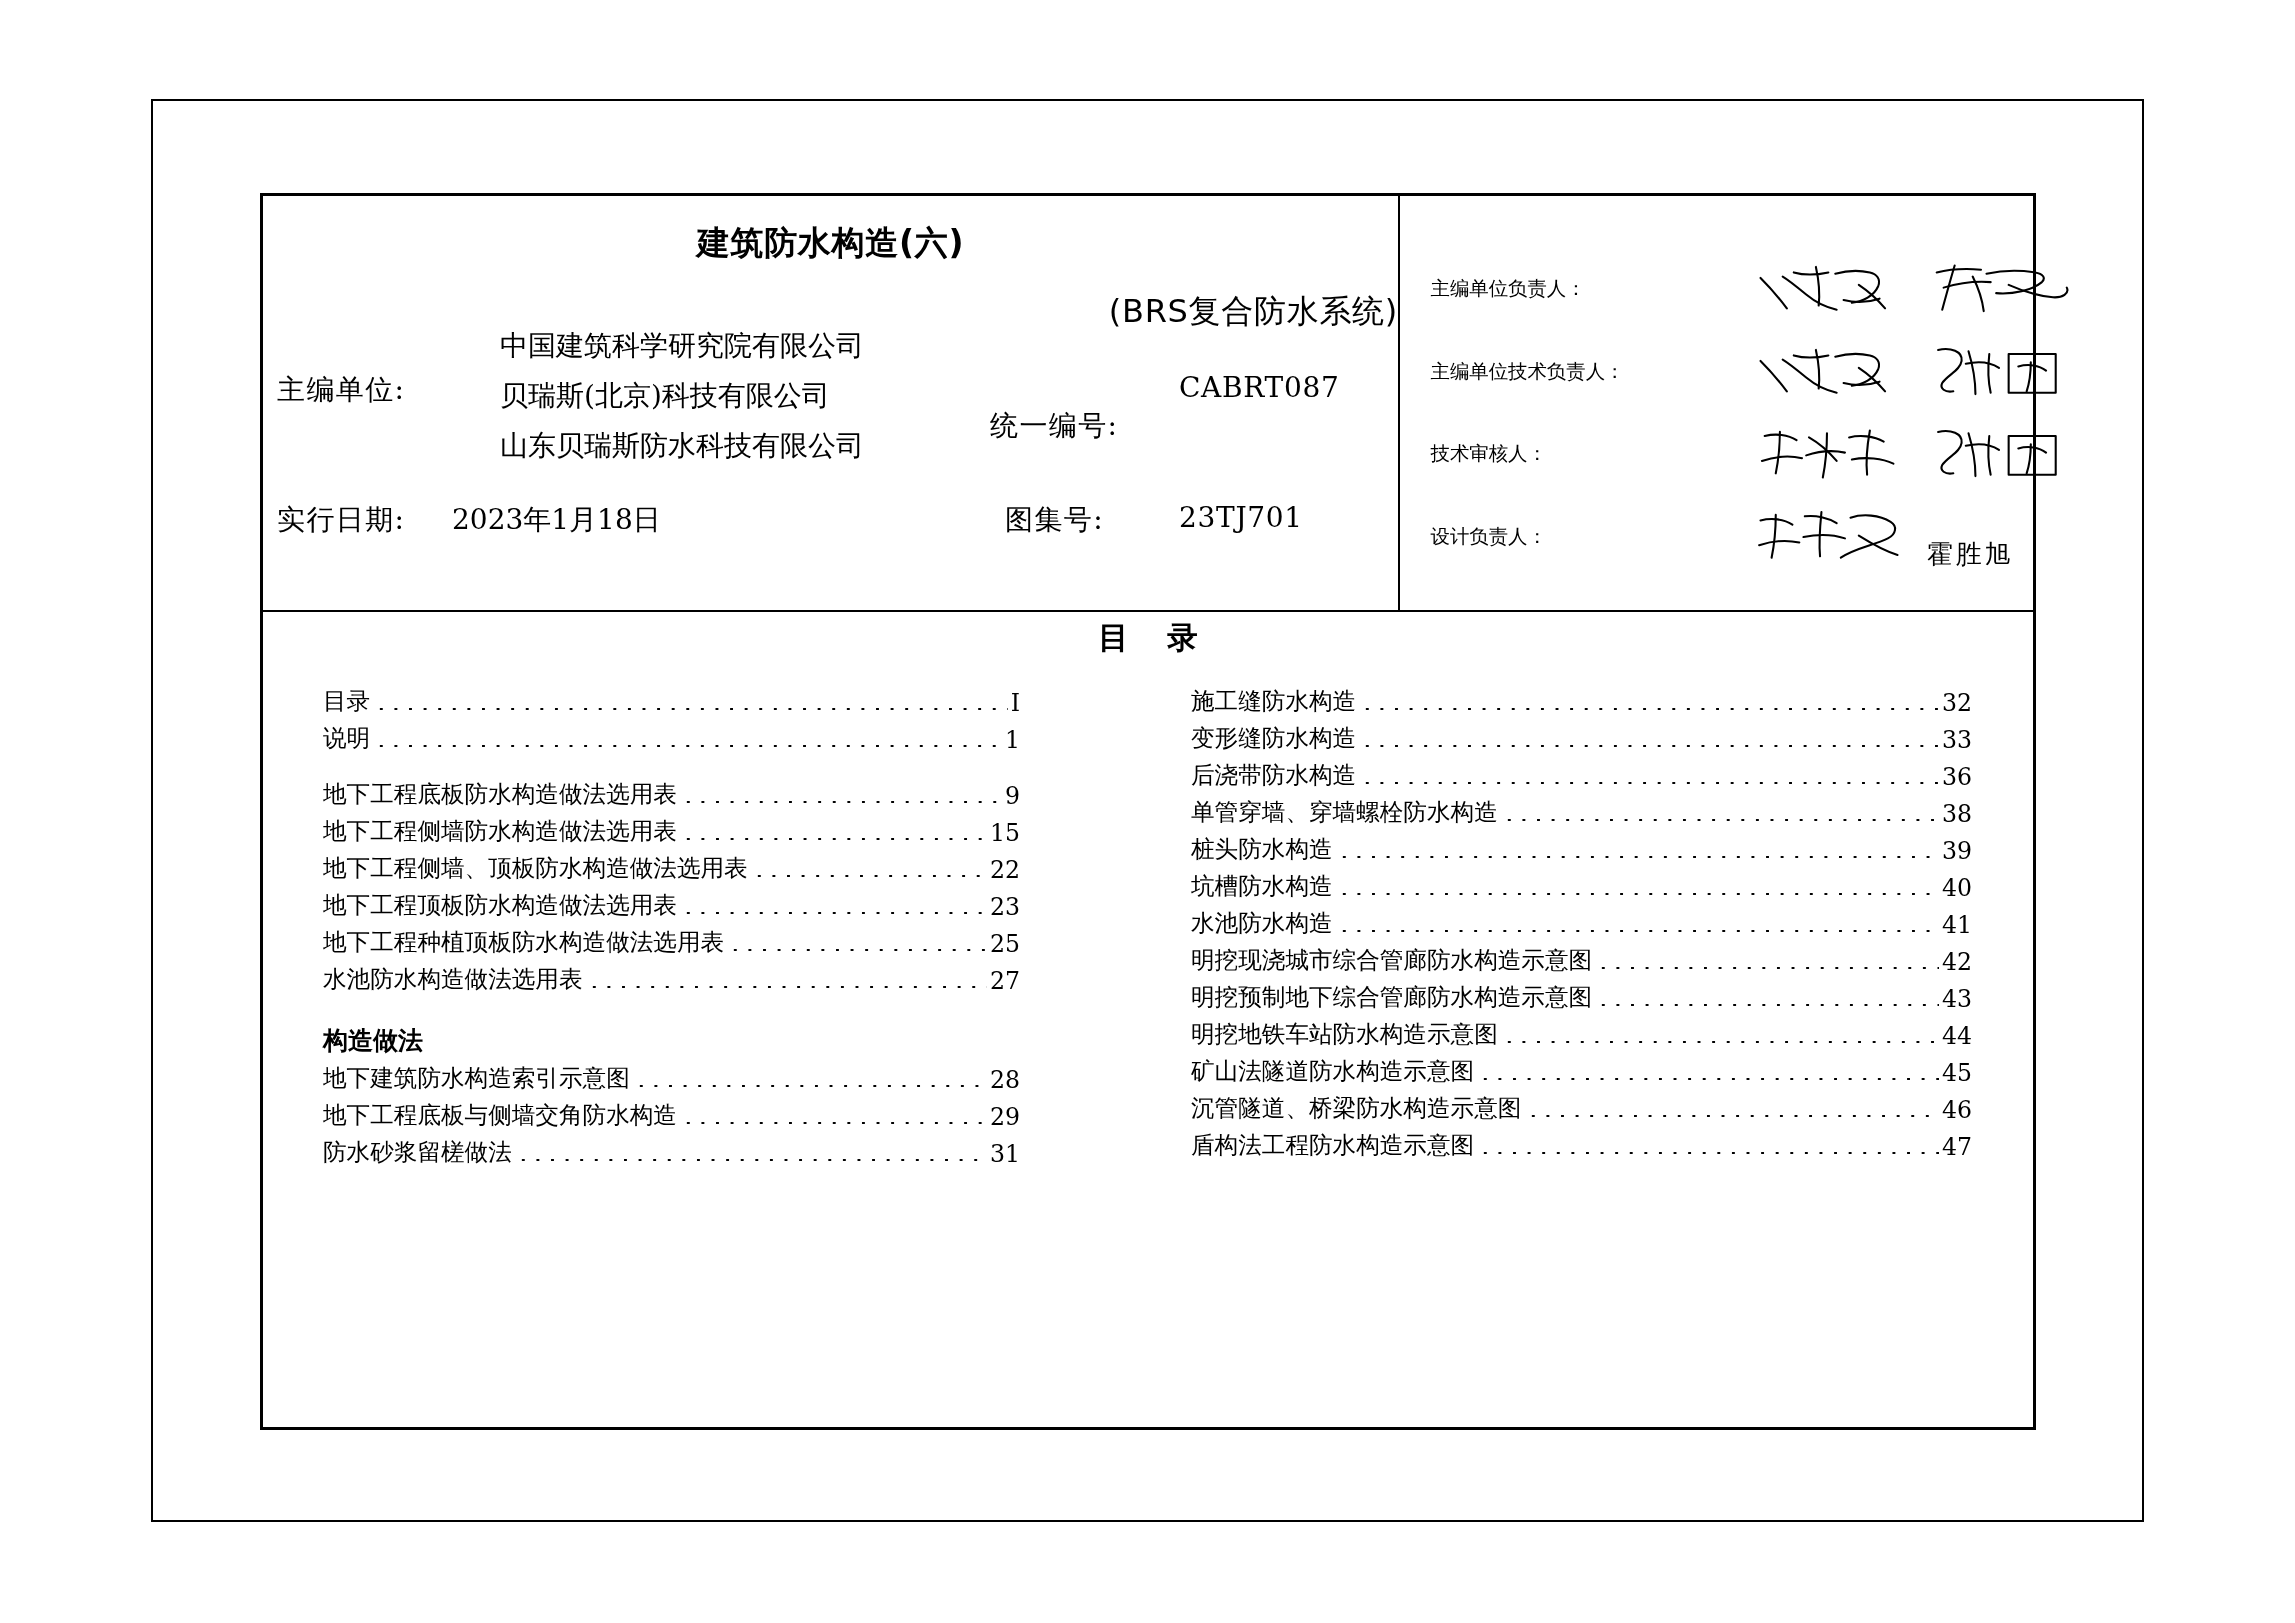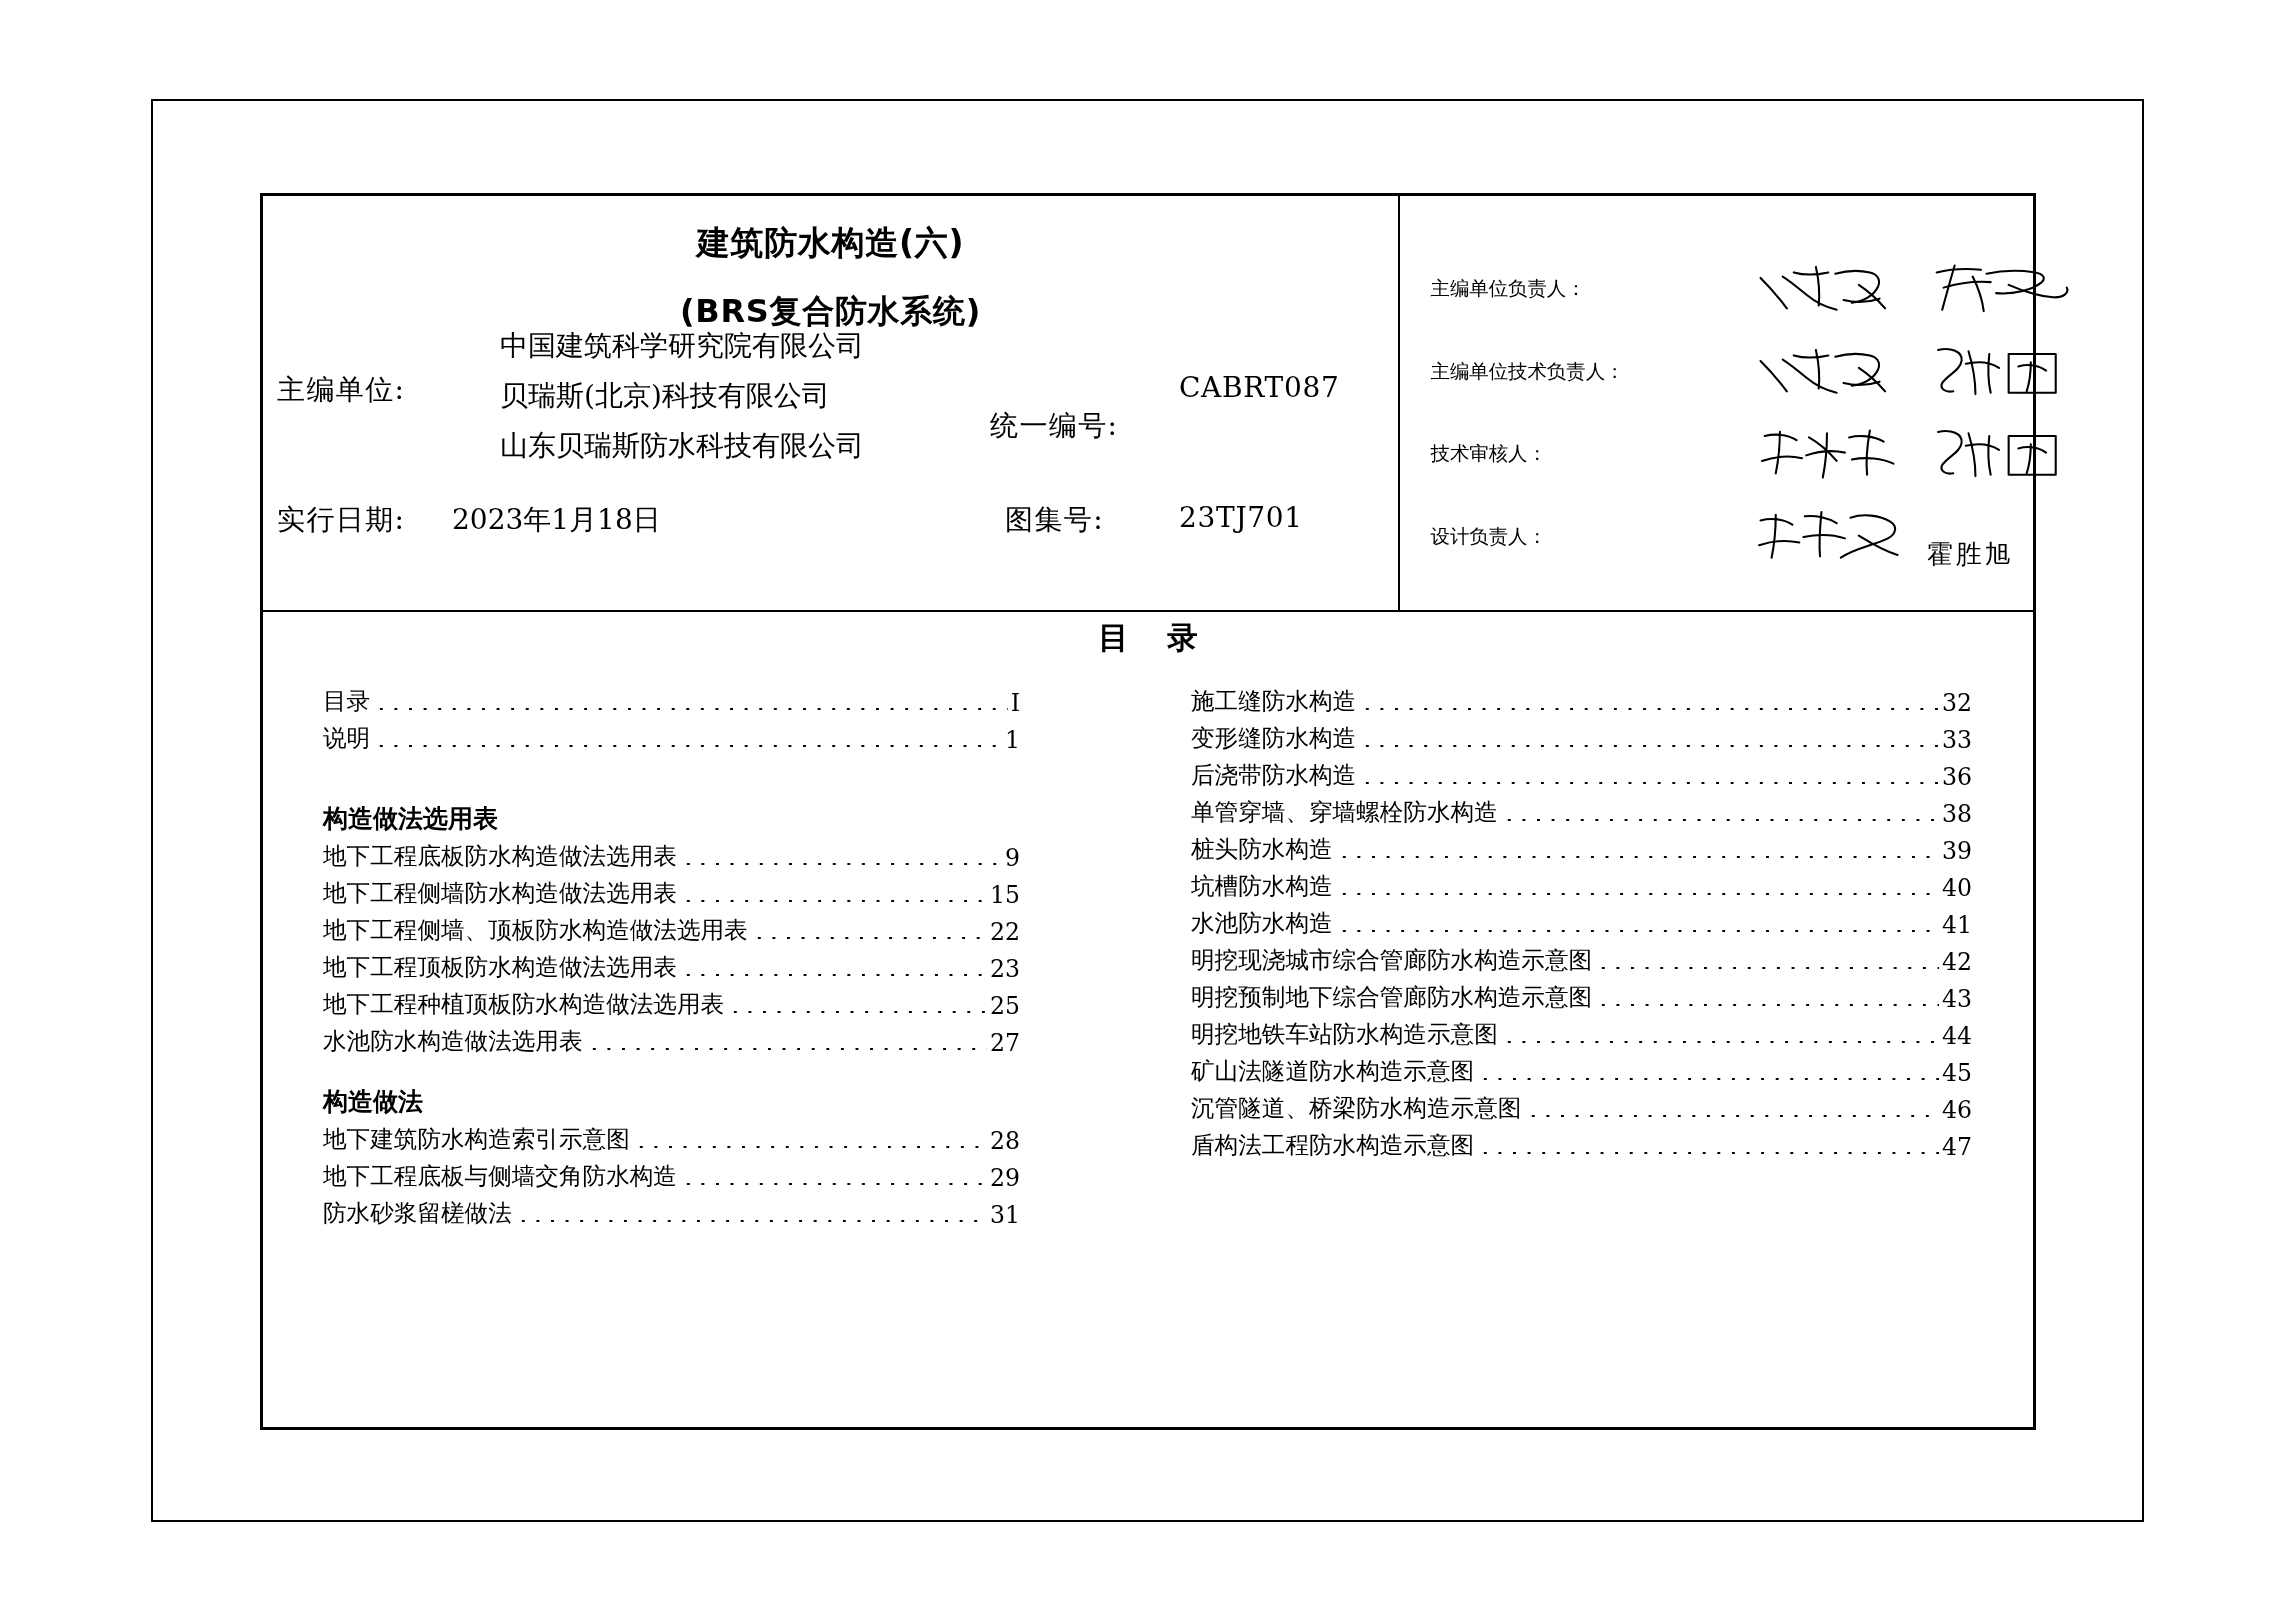--- a/index.html
+++ b/index.html
@@ -42,22 +42,22 @@
   .doc-title{
     position:absolute;left:0;right:0;top:25px;
     text-align:center;
     font-family:"DejaVu Sans","Liberation Sans",sans-serif;
     font-weight:bold;
     font-size:33px;
     letter-spacing:0.7px;
   }
   .doc-subtitle{
     position:absolute;left:0;right:0;top:94px;
-    text-align:center;
-    font-weight:bold;
+    text-align:right;
+    font-weight:normal;
     font-size:32px;
     letter-spacing:0.7px;
   }
 
   .org-label{
     position:absolute;left:14px;top:175px;
     font-family:"DejaVu Serif","Liberation Serif",serif;
     font-size:28px;letter-spacing:1.4px;white-space:nowrap;
   }
   .org-lines{
@@ -318,21 +318,20 @@
           <span class="toc-text">目录</span>
           <span class="toc-dots"></span>
           <span class="toc-page">I</span>
         </div>
         <div class="toc-item">
           <span class="toc-text">说明</span>
           <span class="toc-dots"></span>
           <span class="toc-page">1</span>
         </div>
         <div class="toc-gap"></div>
-        <div class="toc-section">构造做法选用表</div>
         <div class="toc-item">
           <span class="toc-text">地下工程底板防水构造做法选用表</span>
           <span class="toc-dots"></span>
           <span class="toc-page">9</span>
         </div>
         <div class="toc-item">
           <span class="toc-text">地下工程侧墙防水构造做法选用表</span>
           <span class="toc-dots"></span>
           <span class="toc-page">15</span>
         </div>

